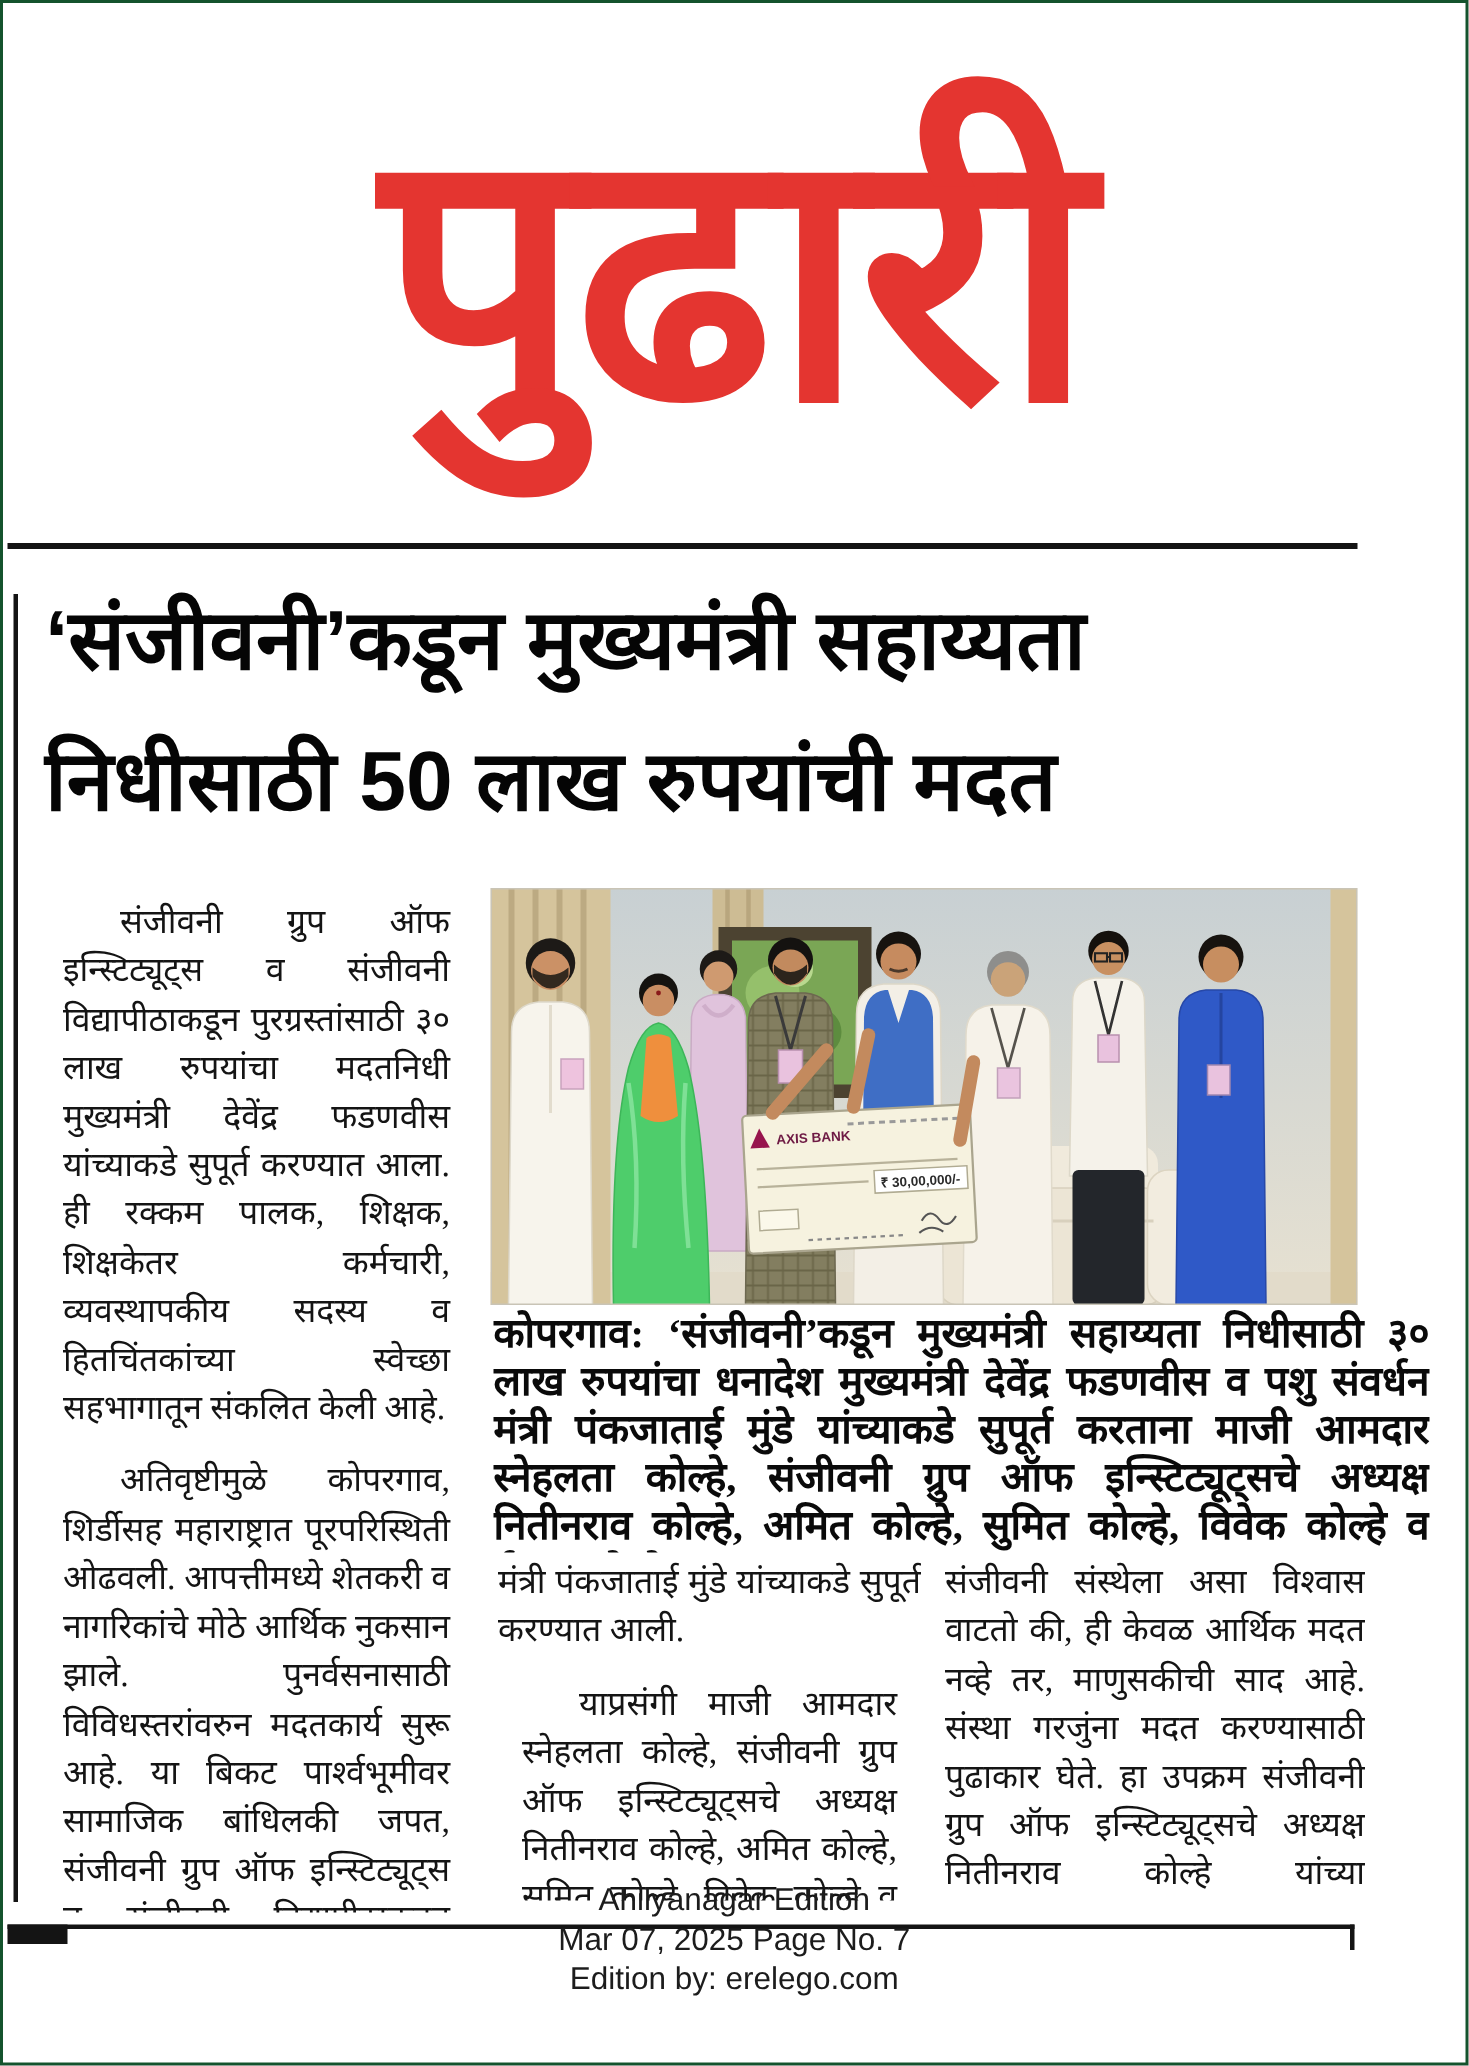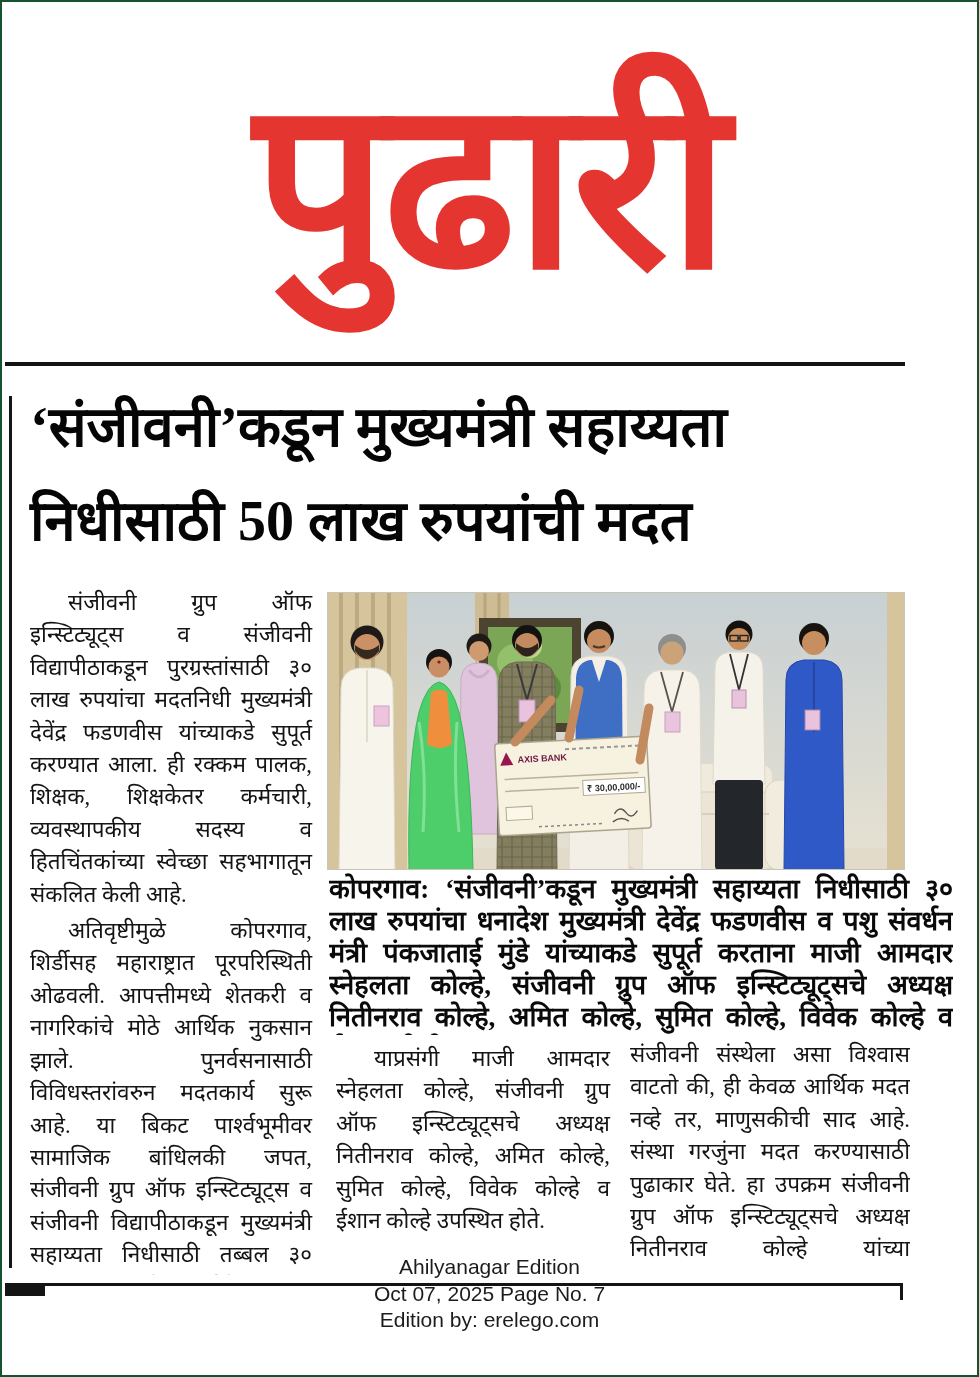--- a/index.html
+++ b/index.html
@@ -16,29 +16,29 @@
     color:#e43530;
     font-family:"DejaVu Sans","Liberation Sans",sans-serif;
     font-weight:bold;font-size:235px;line-height:330px;
     letter-spacing:-4px;
   }
   .rule-top{position:absolute;left:3px;top:360px;width:900px;height:4px;background:#141414;}
   .left-vline{position:absolute;left:7px;top:394px;width:3px;height:872px;background:#141414;}
   .headline{
     position:absolute;left:28px;top:378px;width:930px;
     font-weight:bold;font-size:56px;line-height:94px;color:#050505;
-    font-family:Liberation Serif, serif;
+    font-family:Liberation Sans, sans-serif;
     white-space:nowrap;
   }
   .body-text{
     font-size:22.5px;line-height:32.4px;text-align:justify;color:#141414;
   }
   .col-left{position:absolute;left:24px;top:581px;width:290px;height:692px;overflow:hidden;}
   .byline{font-weight:bold;font-size:23px;line-height:33px;text-align:left;}
-  .para-indent{text-indent:38px;margin:4px;}
+  .para-indent{text-indent:38px;margin:16px;}
   .para-noindent{text-indent:0;margin:0;}
   .photo{position:absolute;left:325px;top:590px;width:578px;height:278px;}
   .photo svg{display:block;}
   .caption{
     position:absolute;left:327px;top:871px;width:624px;height:162px;
     font-weight:bold;font-size:27px;line-height:32px;text-align:justify;color:#0a0a0a;
     overflow:hidden;
   }
   .col-mid{position:absolute;left:330px;top:1037px;width:282px;height:228px;overflow:hidden;}
   .col-right{position:absolute;left:628px;top:1037px;width:280px;height:228px;overflow:hidden;}
@@ -201,30 +201,31 @@
         <path d="M322,116 L313,168"></path>
       </g>
 
       <rect x="0.5" y="0.5" width="577" height="277" fill="none" stroke="#c9c4b6"></rect>
     </svg>
   </div>
 
   <div class="caption">कोपरगाव: ‘संजीवनी’कडून मुख्यमंत्री सहाय्यता निधीसाठी ३० लाख रुपयांचा धनादेश मुख्यमंत्री देवेंद्र फडणवीस व पशु संवर्धन मंत्री पंकजाताई मुंडे यांच्याकडे सुपूर्त करताना माजी आमदार स्नेहलता कोल्हे, संजीवनी ग्रुप ऑफ इन्स्टिट्यूट्सचे अध्यक्ष नितीनराव कोल्हे, अमित कोल्हे, सुमित कोल्हे, विवेक कोल्हे व ईशान कोल्हे.</div>
 
   <div class="col-mid body-text">
+    <p class="para-noindent">मंत्री पंकजाताई मुंडे यांच्याकडे सुपूर्त करण्यात आली.</p>
     <p class="para-indent">याप्रसंगी माजी आमदार स्नेहलता कोल्हे, संजीवनी ग्रुप ऑफ इन्स्टिट्यूट्सचे अध्यक्ष नितीनराव कोल्हे, अमित कोल्हे, सुमित कोल्हे, विवेक कोल्हे व ईशान कोल्हे उपस्थित होते.</p>
   </div>
 
   <div class="col-right body-text">
     <p class="para-noindent">संजीवनी संस्थेला असा विश्वास वाटतो की, ही केवळ आर्थिक मदत नव्हे तर, माणुसकीची साद आहे. संस्था गरजुंना मदत करण्यासाठी पुढाकार घेते. हा उपक्रम संजीवनी ग्रुप ऑफ इन्स्टिट्यूट्सचे अध्यक्ष नितीनराव कोल्हे यांच्या मार्गदर्शनाखाली पार पडला.</p>
   </div>
 
   <div class="bottom-line"></div>
   <div class="bottom-tab"></div>
   <div class="bottom-tick"></div>
 
   <div class="footer">
     <div>Ahilyanagar Edition</div>
-    <div>Oct 07, 2025 Page No. 7</div>
+    <div>Mar 07, 2025 Page No. 7</div>
     <div>Edition by: erelego.com</div>
   </div>
 
 </div>
 
 </body></html>

